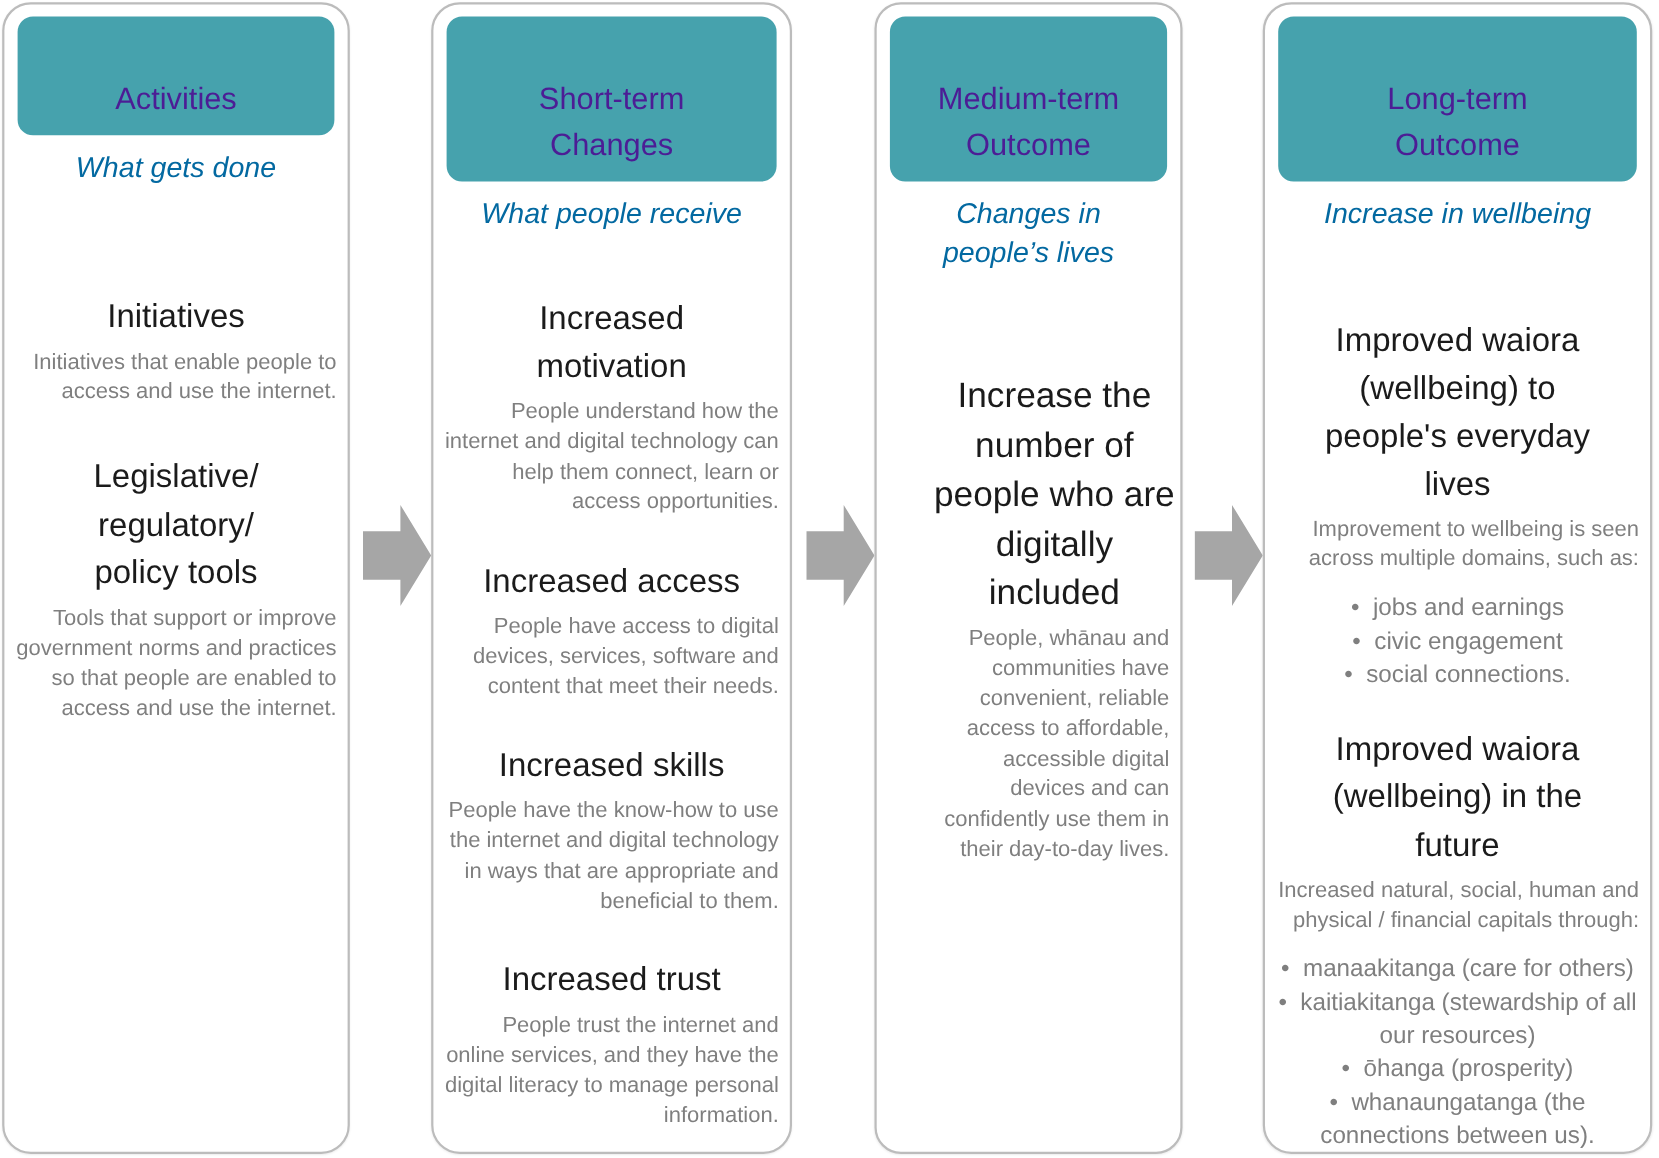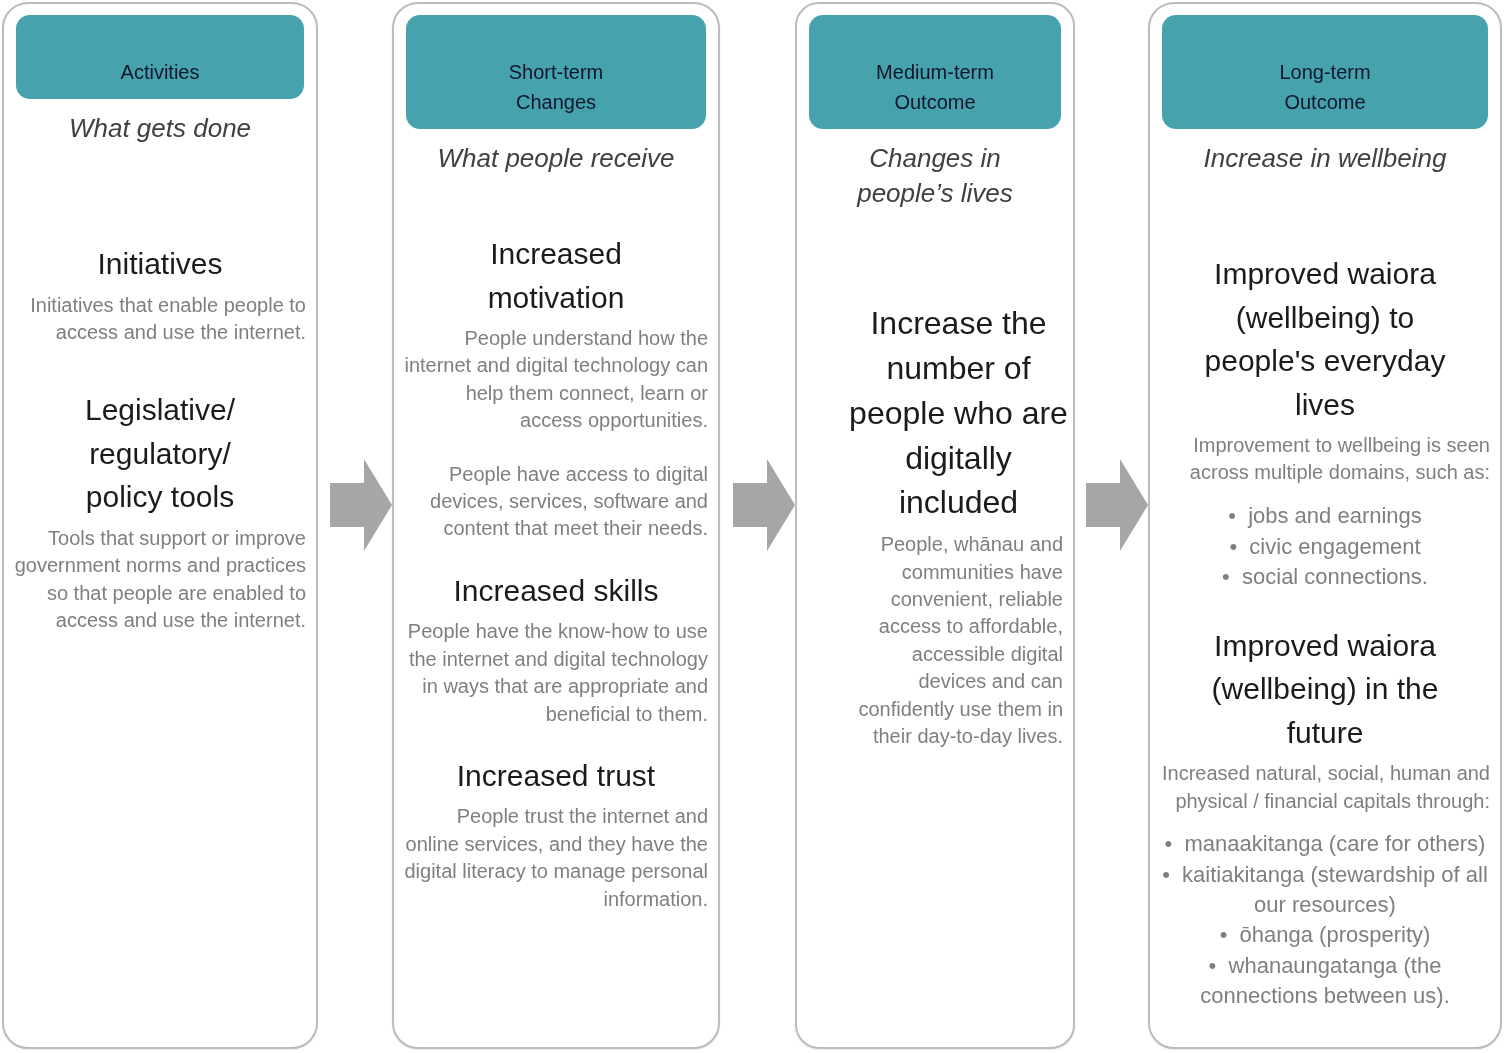--- a/index.html
+++ b/index.html
@@ -20,39 +20,39 @@
   }
   .c1{left:2px;width:316px;}
   .c2{left:392px;width:328px;}
   .c3{left:795px;width:280px;border-radius:24px;}
   .c4{left:1148px;width:354px;}
 
   .hdr-box{
     margin:11px 12px 0 12px;
     background:#46a2ad;
     border-radius:14px;
-    color:#0f172a;
-    text-align:center;
-    font-size:20px;
+    color:#4c1d95;
+    text-align:center;
+    font-size:28px;
     line-height:1.5;
     padding:12px 4px;
     white-space:pre-line;
   }
   .subtitle{
     margin-top:12px;
     text-align:center;
     font-style:italic;
     font-size:26px;
-    color:#404040;
+    color:#0369a1;
     line-height:1.35;
     white-space:pre-line;
   }
   .content{display:flex;flex-direction:column;}
   .c1 .content{margin-top:96px;gap:42px;}
-  .c2 .content{margin-top:56px;gap:26px;}
+  .c2 .content{margin-top:56px;gap:36px;}
   .c3 .content{margin-top:90px;padding-left:47px;}
   .c4 .content{margin-top:76px;gap:32px;}
 
   .sec-heading{
     margin:0 4px 6px 4px;
     font-size:30px;
     font-weight:400;
     color:#1b1b1b;
     text-align:center;
     line-height:1.45;
@@ -115,20 +115,21 @@
     </div>
     <div class="subtitle">What people receive</div>
     <div class="content">
         <div class="section">
         <h3 class="sec-heading">Increased
 motivation</h3>
         <p class="sec-body">People understand how the internet and digital technology can help them connect, learn or access opportunities.</p>
 
       </div>
         <div class="section">
+        <h3 class="sec-heading">Increased access</h3>
         <p class="sec-body">People have access to digital devices, services, software and content that meet their needs.</p>
 
       </div>
         <div class="section">
         <h3 class="sec-heading">Increased skills</h3>
         <p class="sec-body">People have the know-how to use the internet and digital technology in ways that are appropriate and beneficial to them.</p>
 
       </div>
         <div class="section">
         <h3 class="sec-heading">Increased trust</h3>

